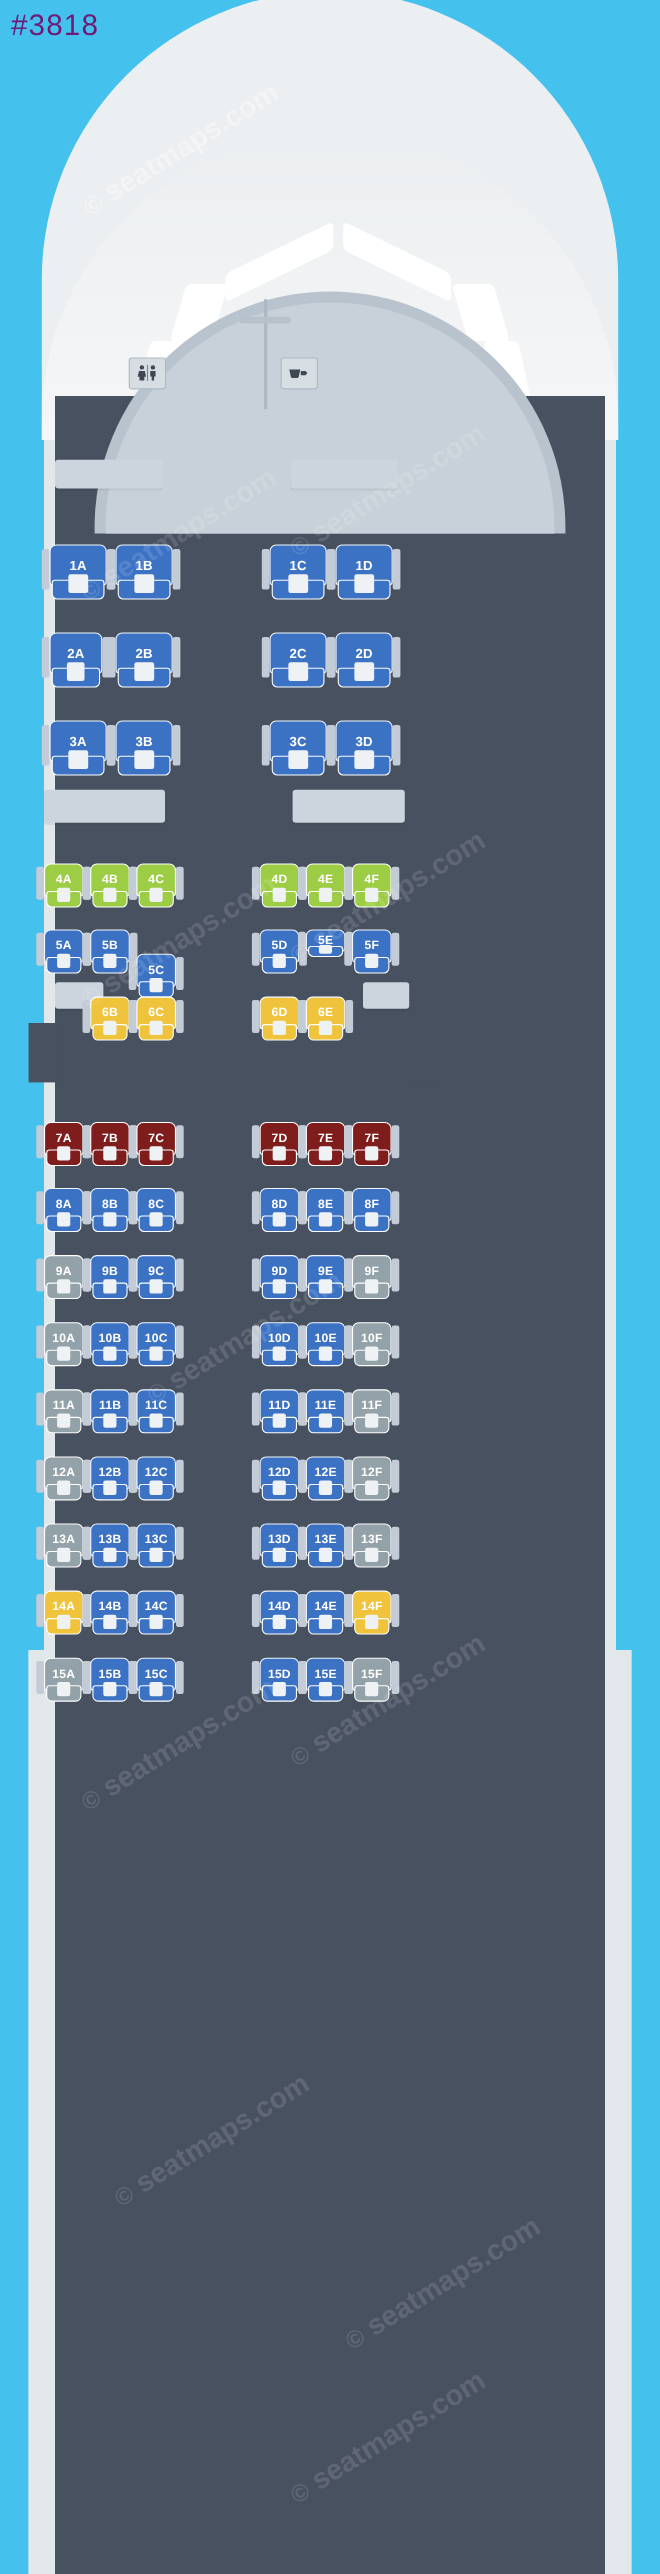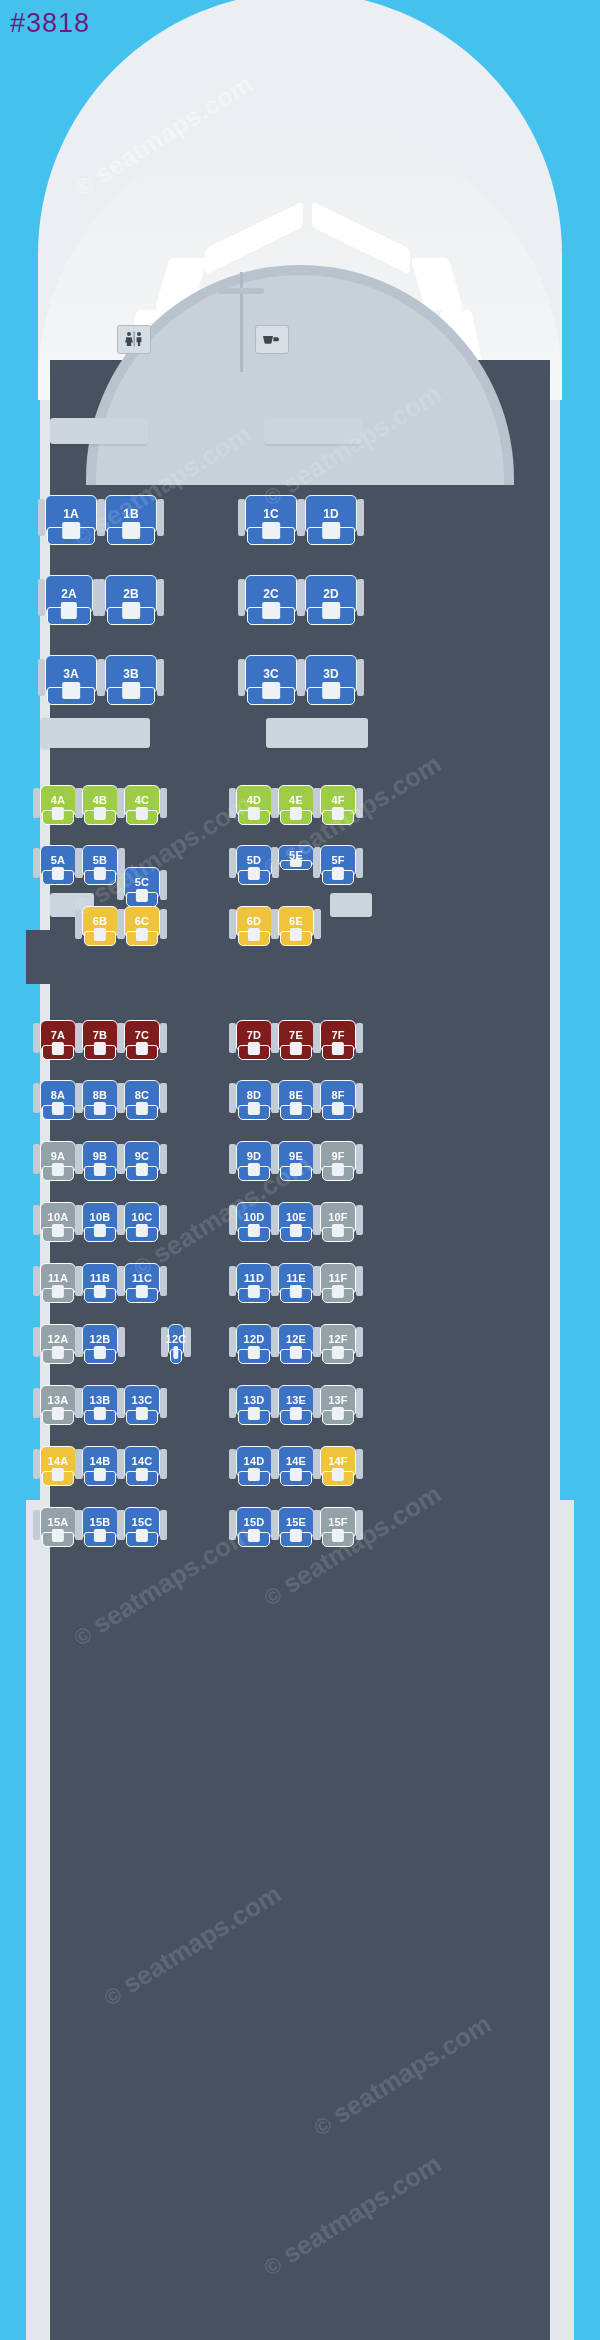--- a/index.html
+++ b/index.html
@@ -543,21 +543,21 @@
         <div class="cush"></div>
         <div class="belt"></div>
       </div>
       <div class="seat c-blue" style="left: 82px; top: 1324px; width: 36px; height: 40px;">
         <div class="armL"></div>
         <div class="armR"></div>
         <div class="back">12B</div>
         <div class="cush"></div>
         <div class="belt"></div>
       </div>
-      <div class="seat c-blue" style="left: 124px; top: 1324px; width: 16px; height: 40px; margin-left: 44px;">
+      <div class="seat c-blue" style="left: 124px; top: 1324px; width: 36px; height: 40px;">
         <div class="armL"></div>
         <div class="armR"></div>
         <div class="back">12C</div>
         <div class="cush"></div>
         <div class="belt"></div>
       </div>
       <div class="seat c-blue" style="left: 236px; top: 1324px; width: 36px; height: 40px;">
         <div class="armL"></div>
         <div class="armR"></div>
         <div class="back">12D</div>

